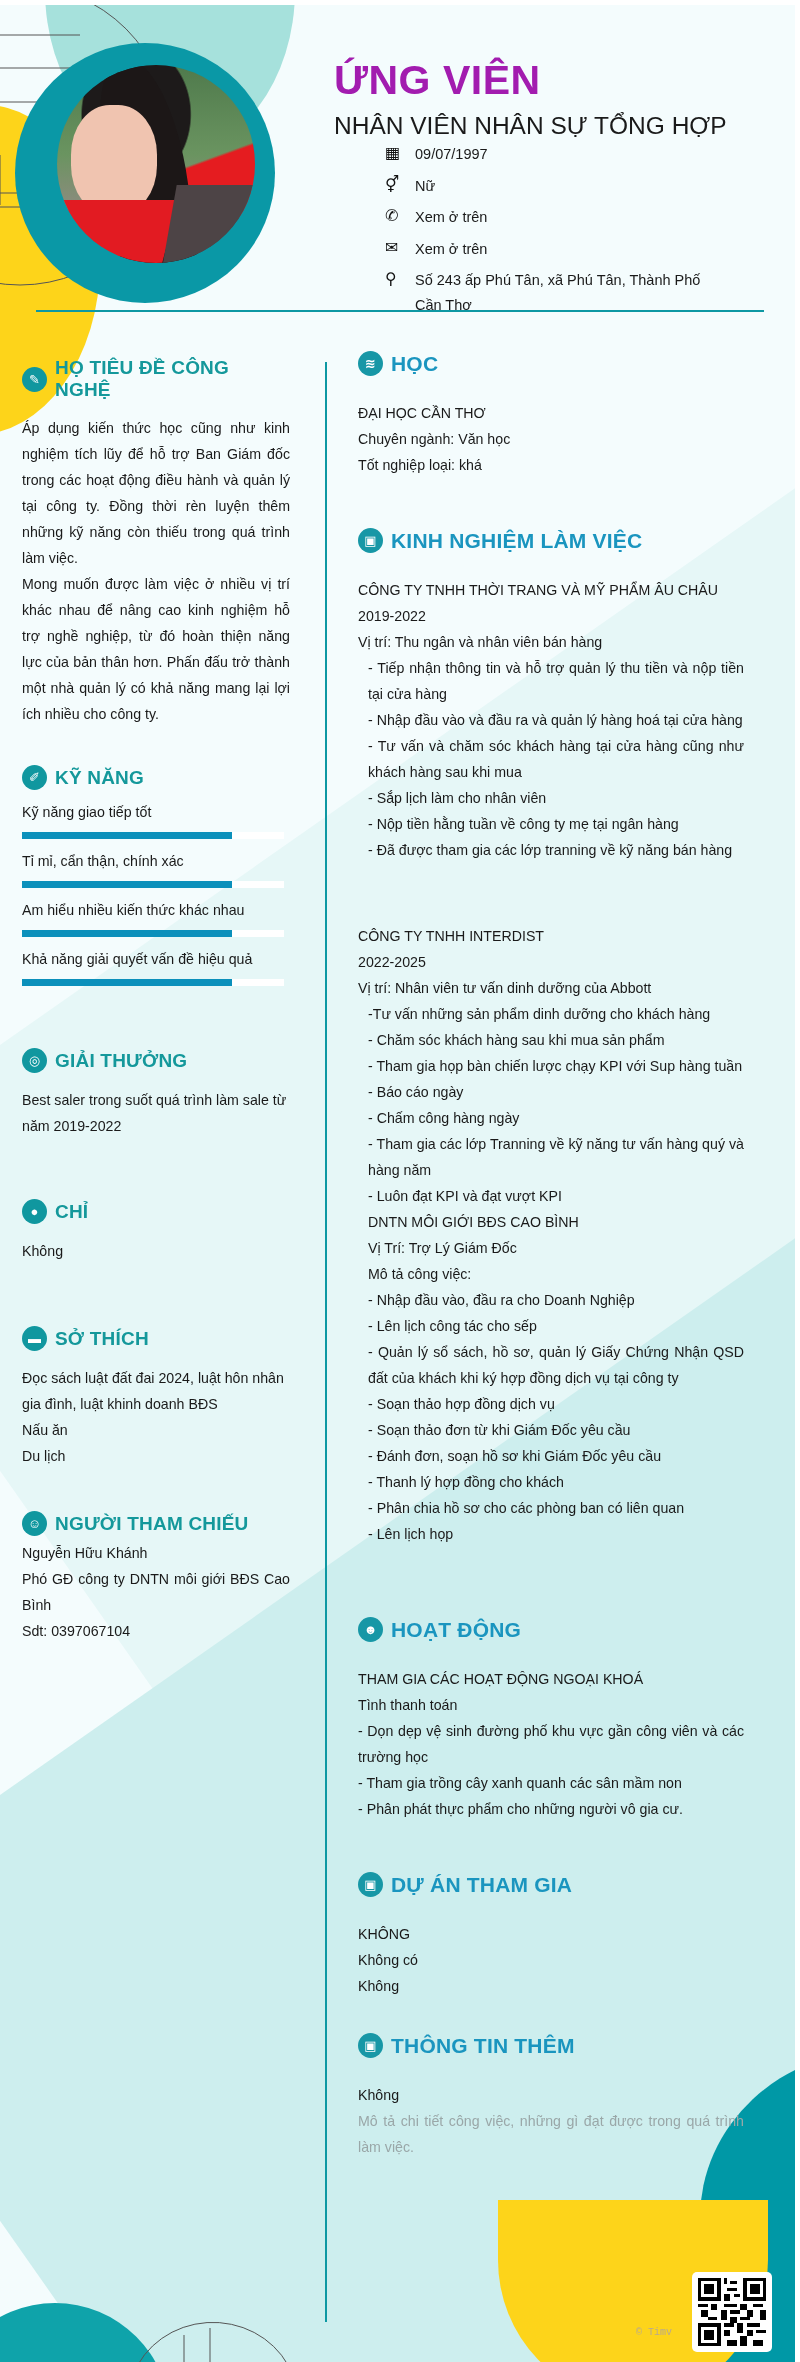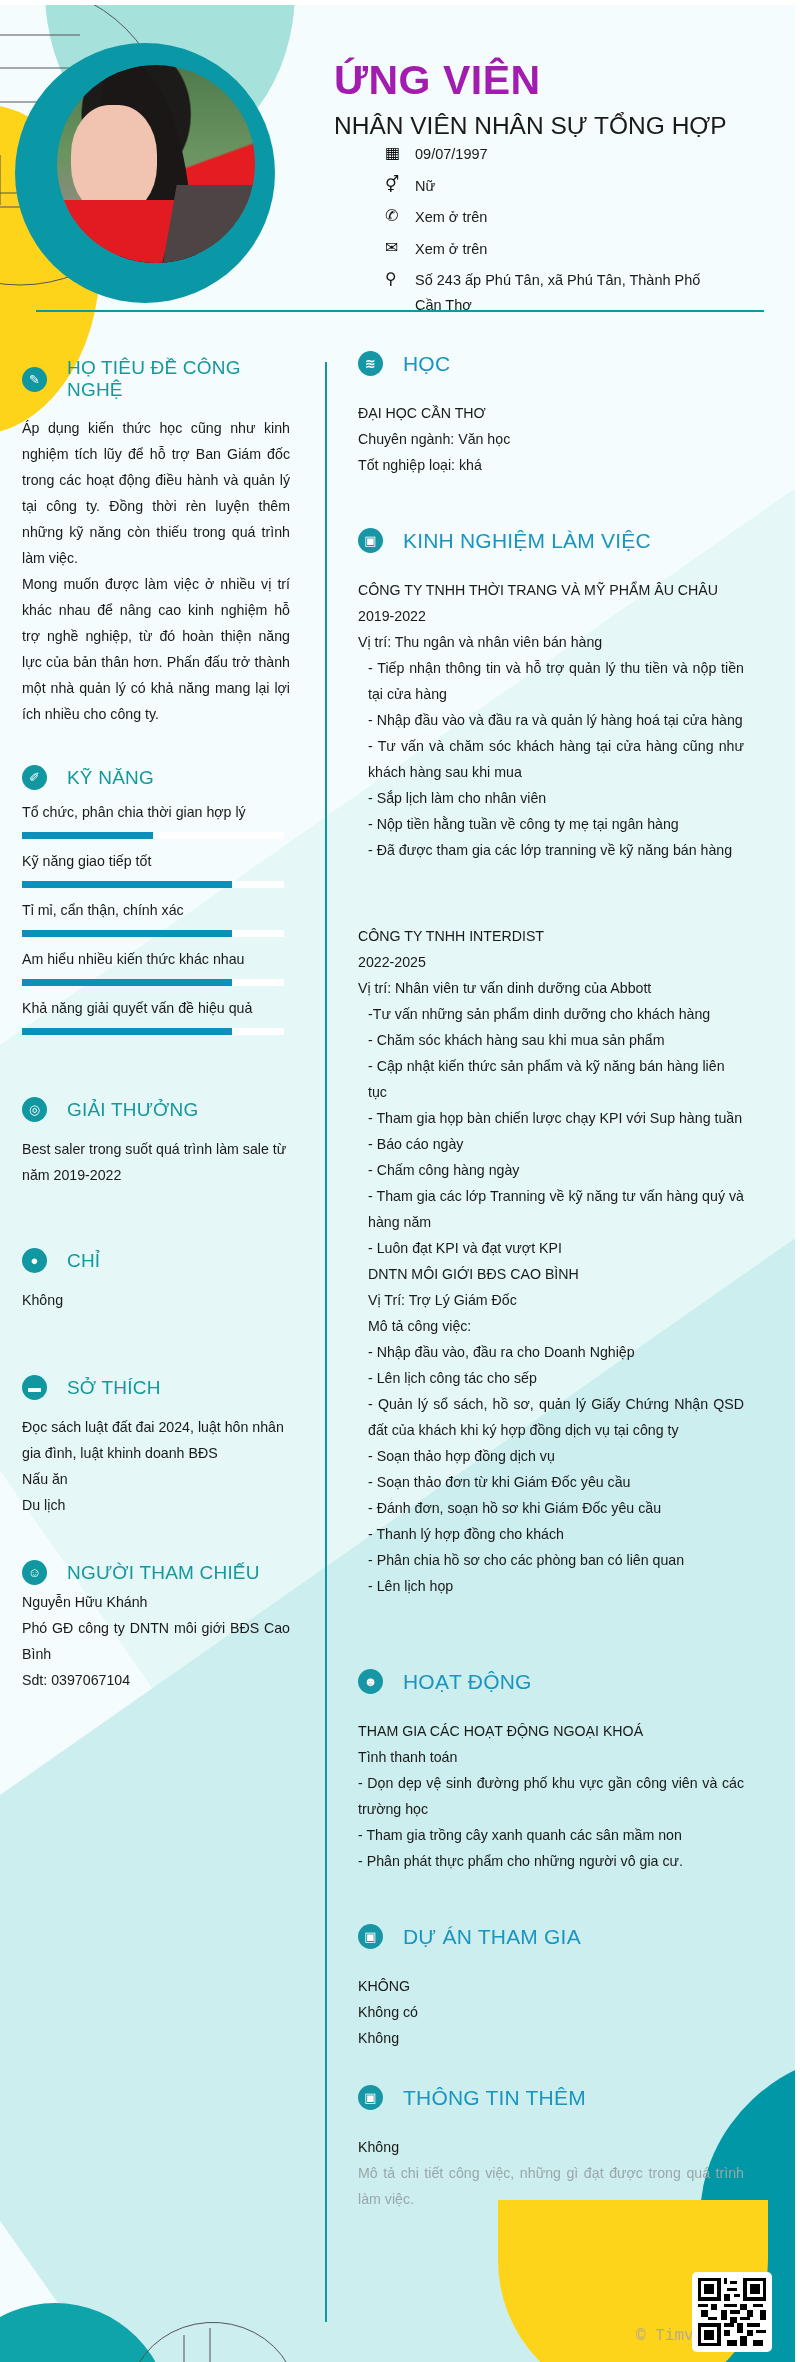--- a/index.html
+++ b/index.html
@@ -59,38 +59,38 @@
 
   .col { position: absolute; }
   .col-left { left: 22px; top: 352px; width: 268px; }
   .col-right { left: 358px; top: 346px; width: 386px; }
 
   .sec-h { display: flex; align-items: center; }
   .sec-ic { width: 25px; height: 25px; border-radius: 50%; flex: none; display: flex; align-items: center;
             justify-content: center; color: #fff; font-size: 13px; font-weight: bold; }
   .left .sec-ic { background: #10979f; }
   .right .sec-ic { background: #1797a6; }
-  .sec-t { margin-left: 20px; font-weight: normal; font-size: 19px; letter-spacing: 0.2px; }
+  .sec-t { margin-left: 8px; font-weight: bold; font-size: 19px; letter-spacing: 0.2px; }
   .left .sec-t { color: #14989b; }
   .right .sec-t { color: #1a95bf; font-size: 21px; }
 
   .p { font-size: 14.2px; line-height: 26px; color: #1a1a1a; }
   .justify { text-align: justify; }
   .b { font-weight: normal; }
   .ind { padding-left: 10px; }
 
   .skill { margin-top: 0; }
   .skill-label { font-size: 14.2px; line-height: 24px; color: #1a1a1a; margin-top: 10px; }
   .skill-bar { width: 262px; height: 7px; background: #ffffff; margin-top: 8px; position: relative; }
   .skill-fill { position: absolute; left: 0; top: 0; height: 7px; background: #0b90bb; }
 
   .qr { position: absolute; left: 692px; top: 2267px; width: 80px; height: 80px; background: #fff;
         border-radius: 5px; padding: 6px; }
   .watermark { position: absolute; left: 636px; top: 2322px; font-family: "Liberation Mono", monospace;
-               font-size: 16px; color: #b9a98e; }
+               font-size: 10px; color: #b9a98e; }
   .faded { color: #9aa7a8; }
 </style>
 </head>
 <body>
 
 <div class="page">
   <div class="band band1"></div>
   <div class="band band2"></div>
 
   <div class="deco-teal-top"></div>
@@ -160,26 +160,20 @@
       <p class="p justify" style="margin-top:14px">Áp dụng kiến thức học cũng như kinh nghiệm tích lũy để hỗ trợ Ban Giám đốc trong các hoạt động điều hành và quản lý tại công ty. Đồng thời rèn luyện thêm những kỹ năng còn thiếu trong quá trình làm việc.</p>
       <p class="p justify">Mong muốn được làm việc ở nhiều vị trí khác nhau để nâng cao kinh nghiệm hỗ trợ nghề nghiệp, từ đó hoàn thiện năng lực của bản thân hơn. Phấn đấu trở thành một nhà quản lý có khả năng mang lại lợi ích nhiều cho công ty.</p>
     </section>
 
     <section style="margin-top:38px">
       <div class="sec-h">
         <span class="sec-ic">✐</span>
         <span class="sec-t">KỸ NĂNG</span>
       </div>
       <div class="skill">
-        <div class="skill-label">Tổ chức, phân chia thời gian hợp lý</div>
-        <div class="skill-bar">
-            <div class="skill-fill" style="width:50%"></div>
-          </div>
-      </div>
-      <div class="skill">
         <div class="skill-label">Kỹ năng giao tiếp tốt</div>
         <div class="skill-bar">
             <div class="skill-fill" style="width:80%"></div>
           </div>
       </div>
       <div class="skill">
         <div class="skill-label">Tỉ mỉ, cẩn thận, chính xác</div>
         <div class="skill-bar">
             <div class="skill-fill" style="width:80%"></div>
           </div>
@@ -263,21 +257,20 @@
         <p class="p ind">- Nộp tiền hằng tuần về công ty mẹ tại ngân hàng</p>
         <p class="p ind">- Đã được tham gia các lớp tranning về kỹ năng bán hàng</p>
       </div>
 
       <div style="margin-top:60px">
         <p class="p b">CÔNG TY TNHH INTERDIST</p>
         <p class="p b">2022-2025</p>
         <p class="p">Vị trí: Nhân viên tư vấn dinh dưỡng của Abbott</p>
         <p class="p ind">-Tư vấn những sản phẩm dinh dưỡng cho khách hàng</p>
         <p class="p ind">- Chăm sóc khách hàng sau khi mua sản phẩm</p>
-        <p class="p ind">- Cập nhật kiến thức sản phẩm và kỹ năng bán hàng liên tục</p>
         <p class="p ind">- Tham gia họp bàn chiến lược chạy KPI với Sup hàng tuần</p>
         <p class="p ind">- Báo cáo ngày</p>
         <p class="p ind">- Chấm công hàng ngày</p>
         <p class="p ind justify">- Tham gia các lớp Tranning về kỹ năng tư vấn hàng quý và hàng năm</p>
         <p class="p ind">- Luôn đạt KPI và đạt vượt KPI</p>
         <p class="p ind">DNTN MÔI GIỚI BĐS CAO BÌNH</p>
         <p class="p ind">Vị Trí: Trợ Lý Giám Đốc</p>
         <p class="p ind">Mô tả công việc:</p>
         <p class="p ind">- Nhập đầu vào, đầu ra cho Doanh Nghiệp</p>
         <p class="p ind">- Lên lịch công tác cho sếp</p>

